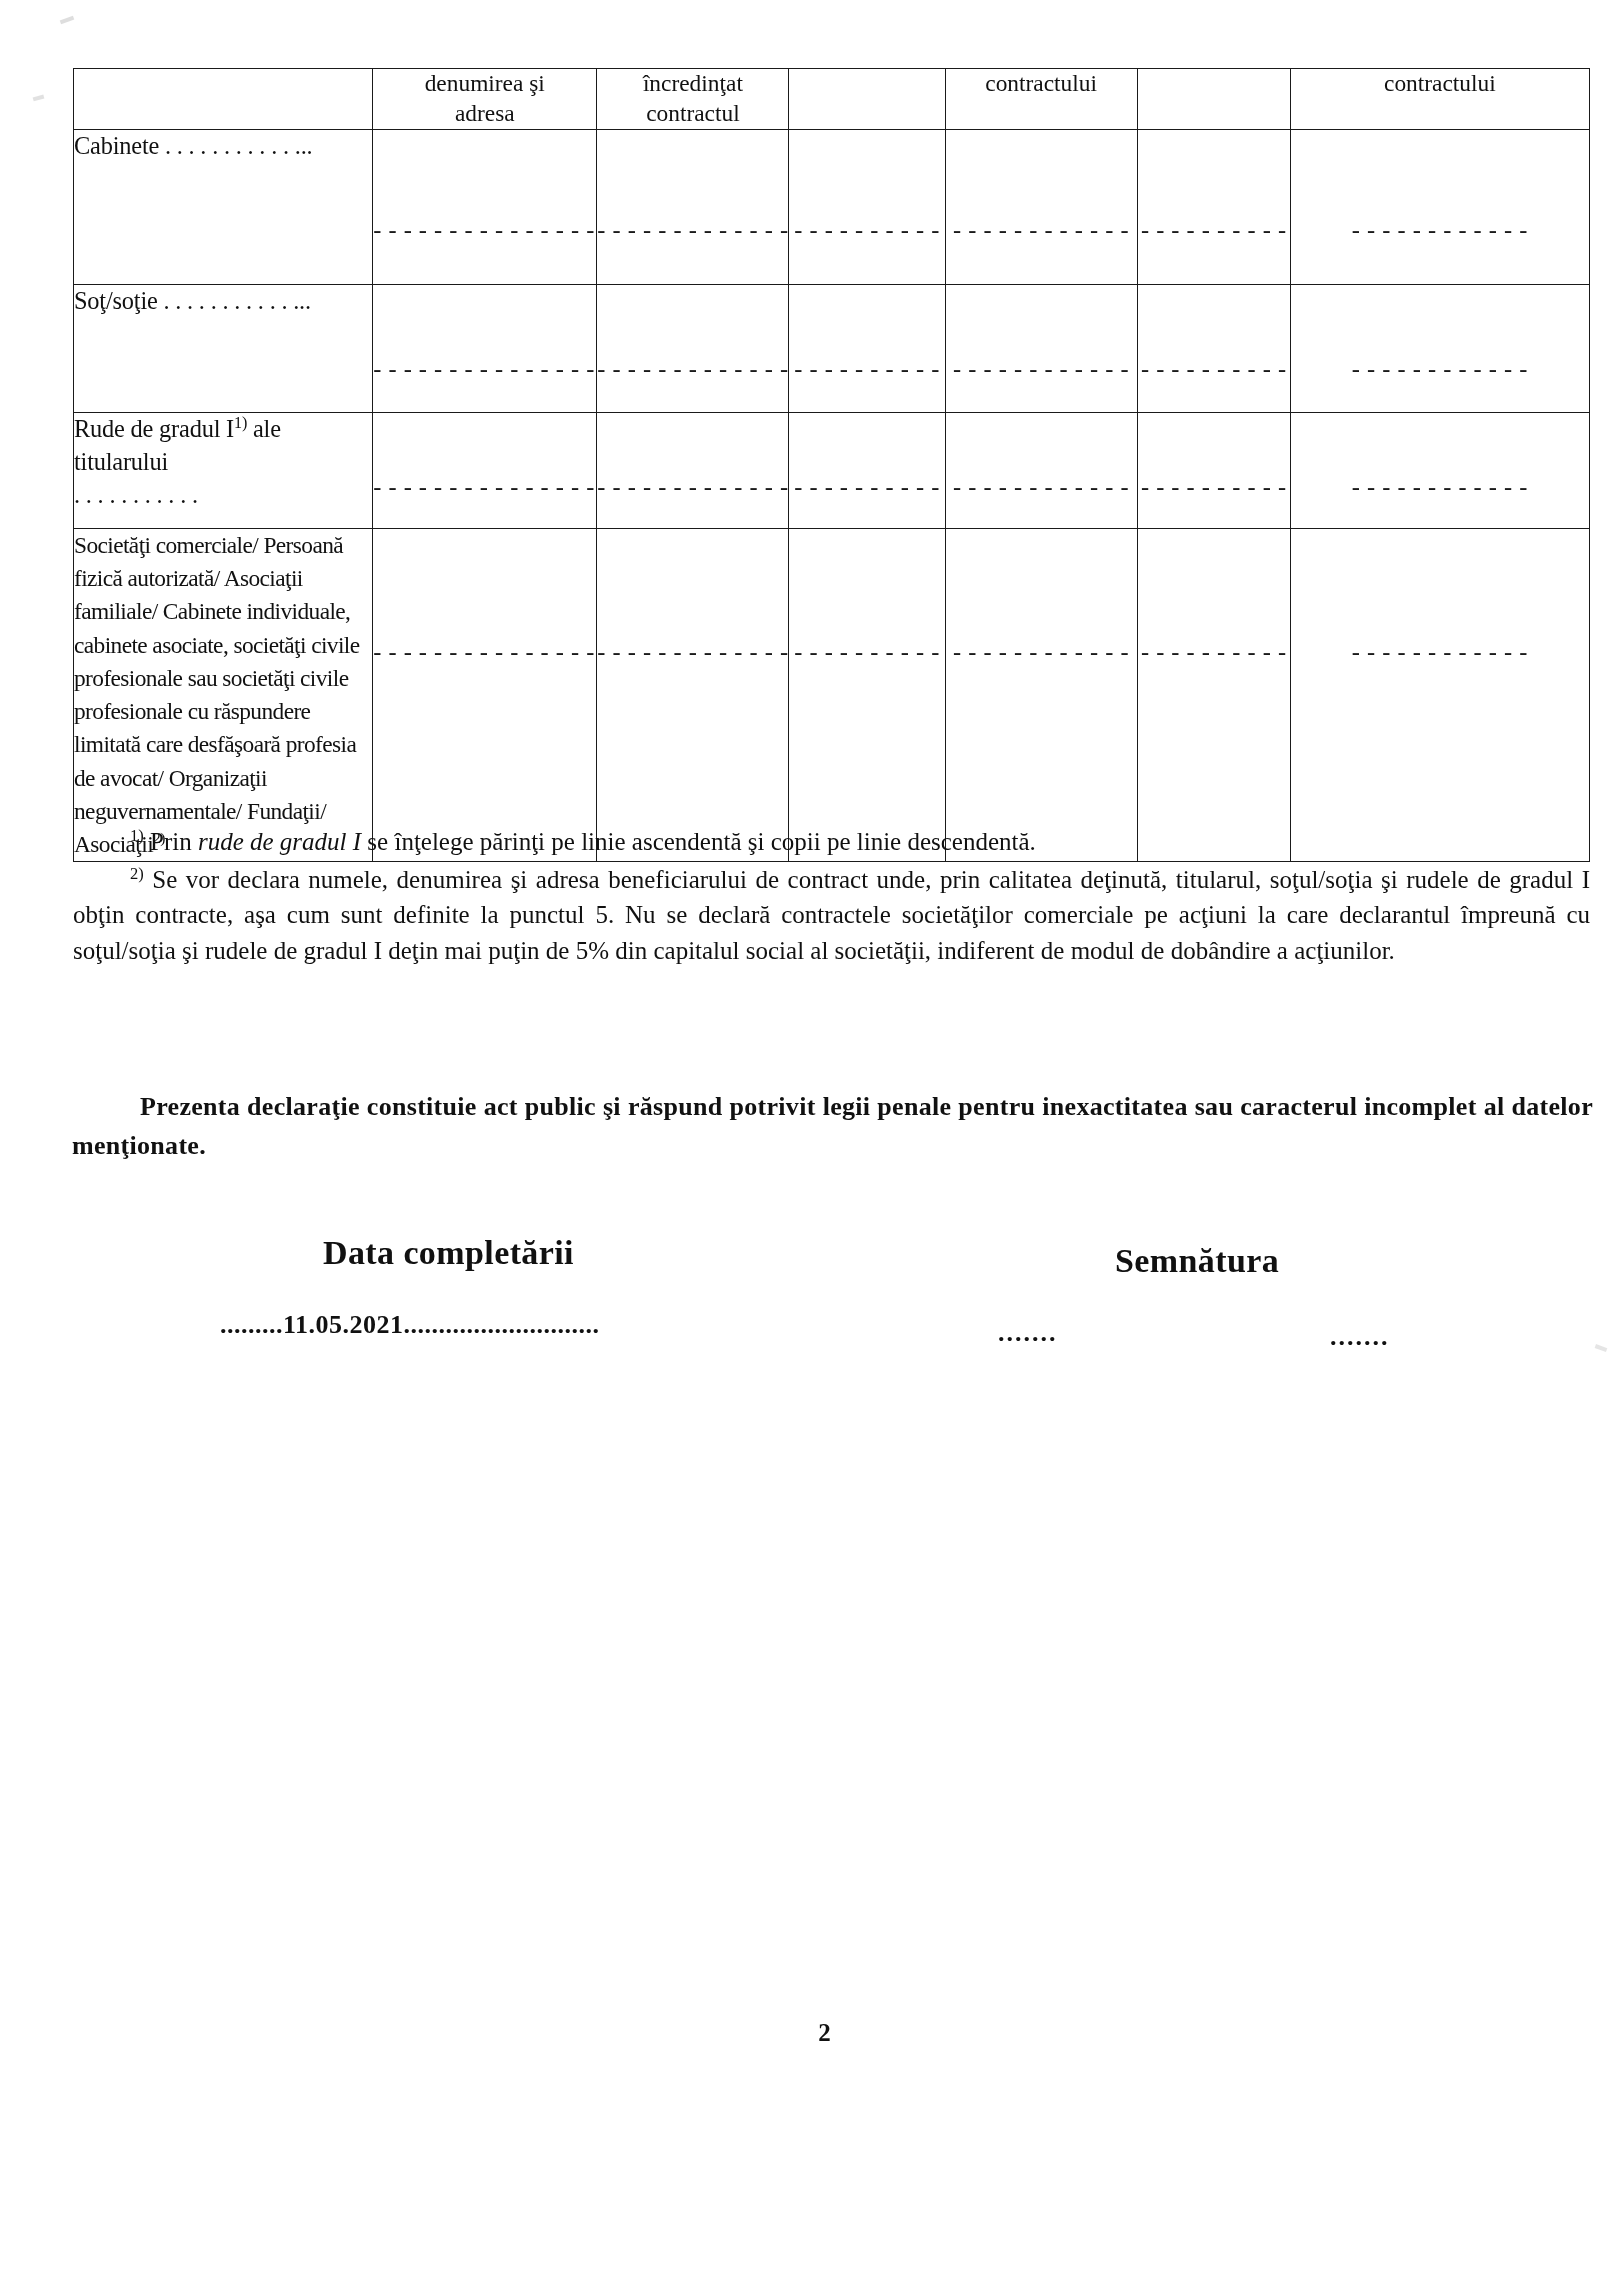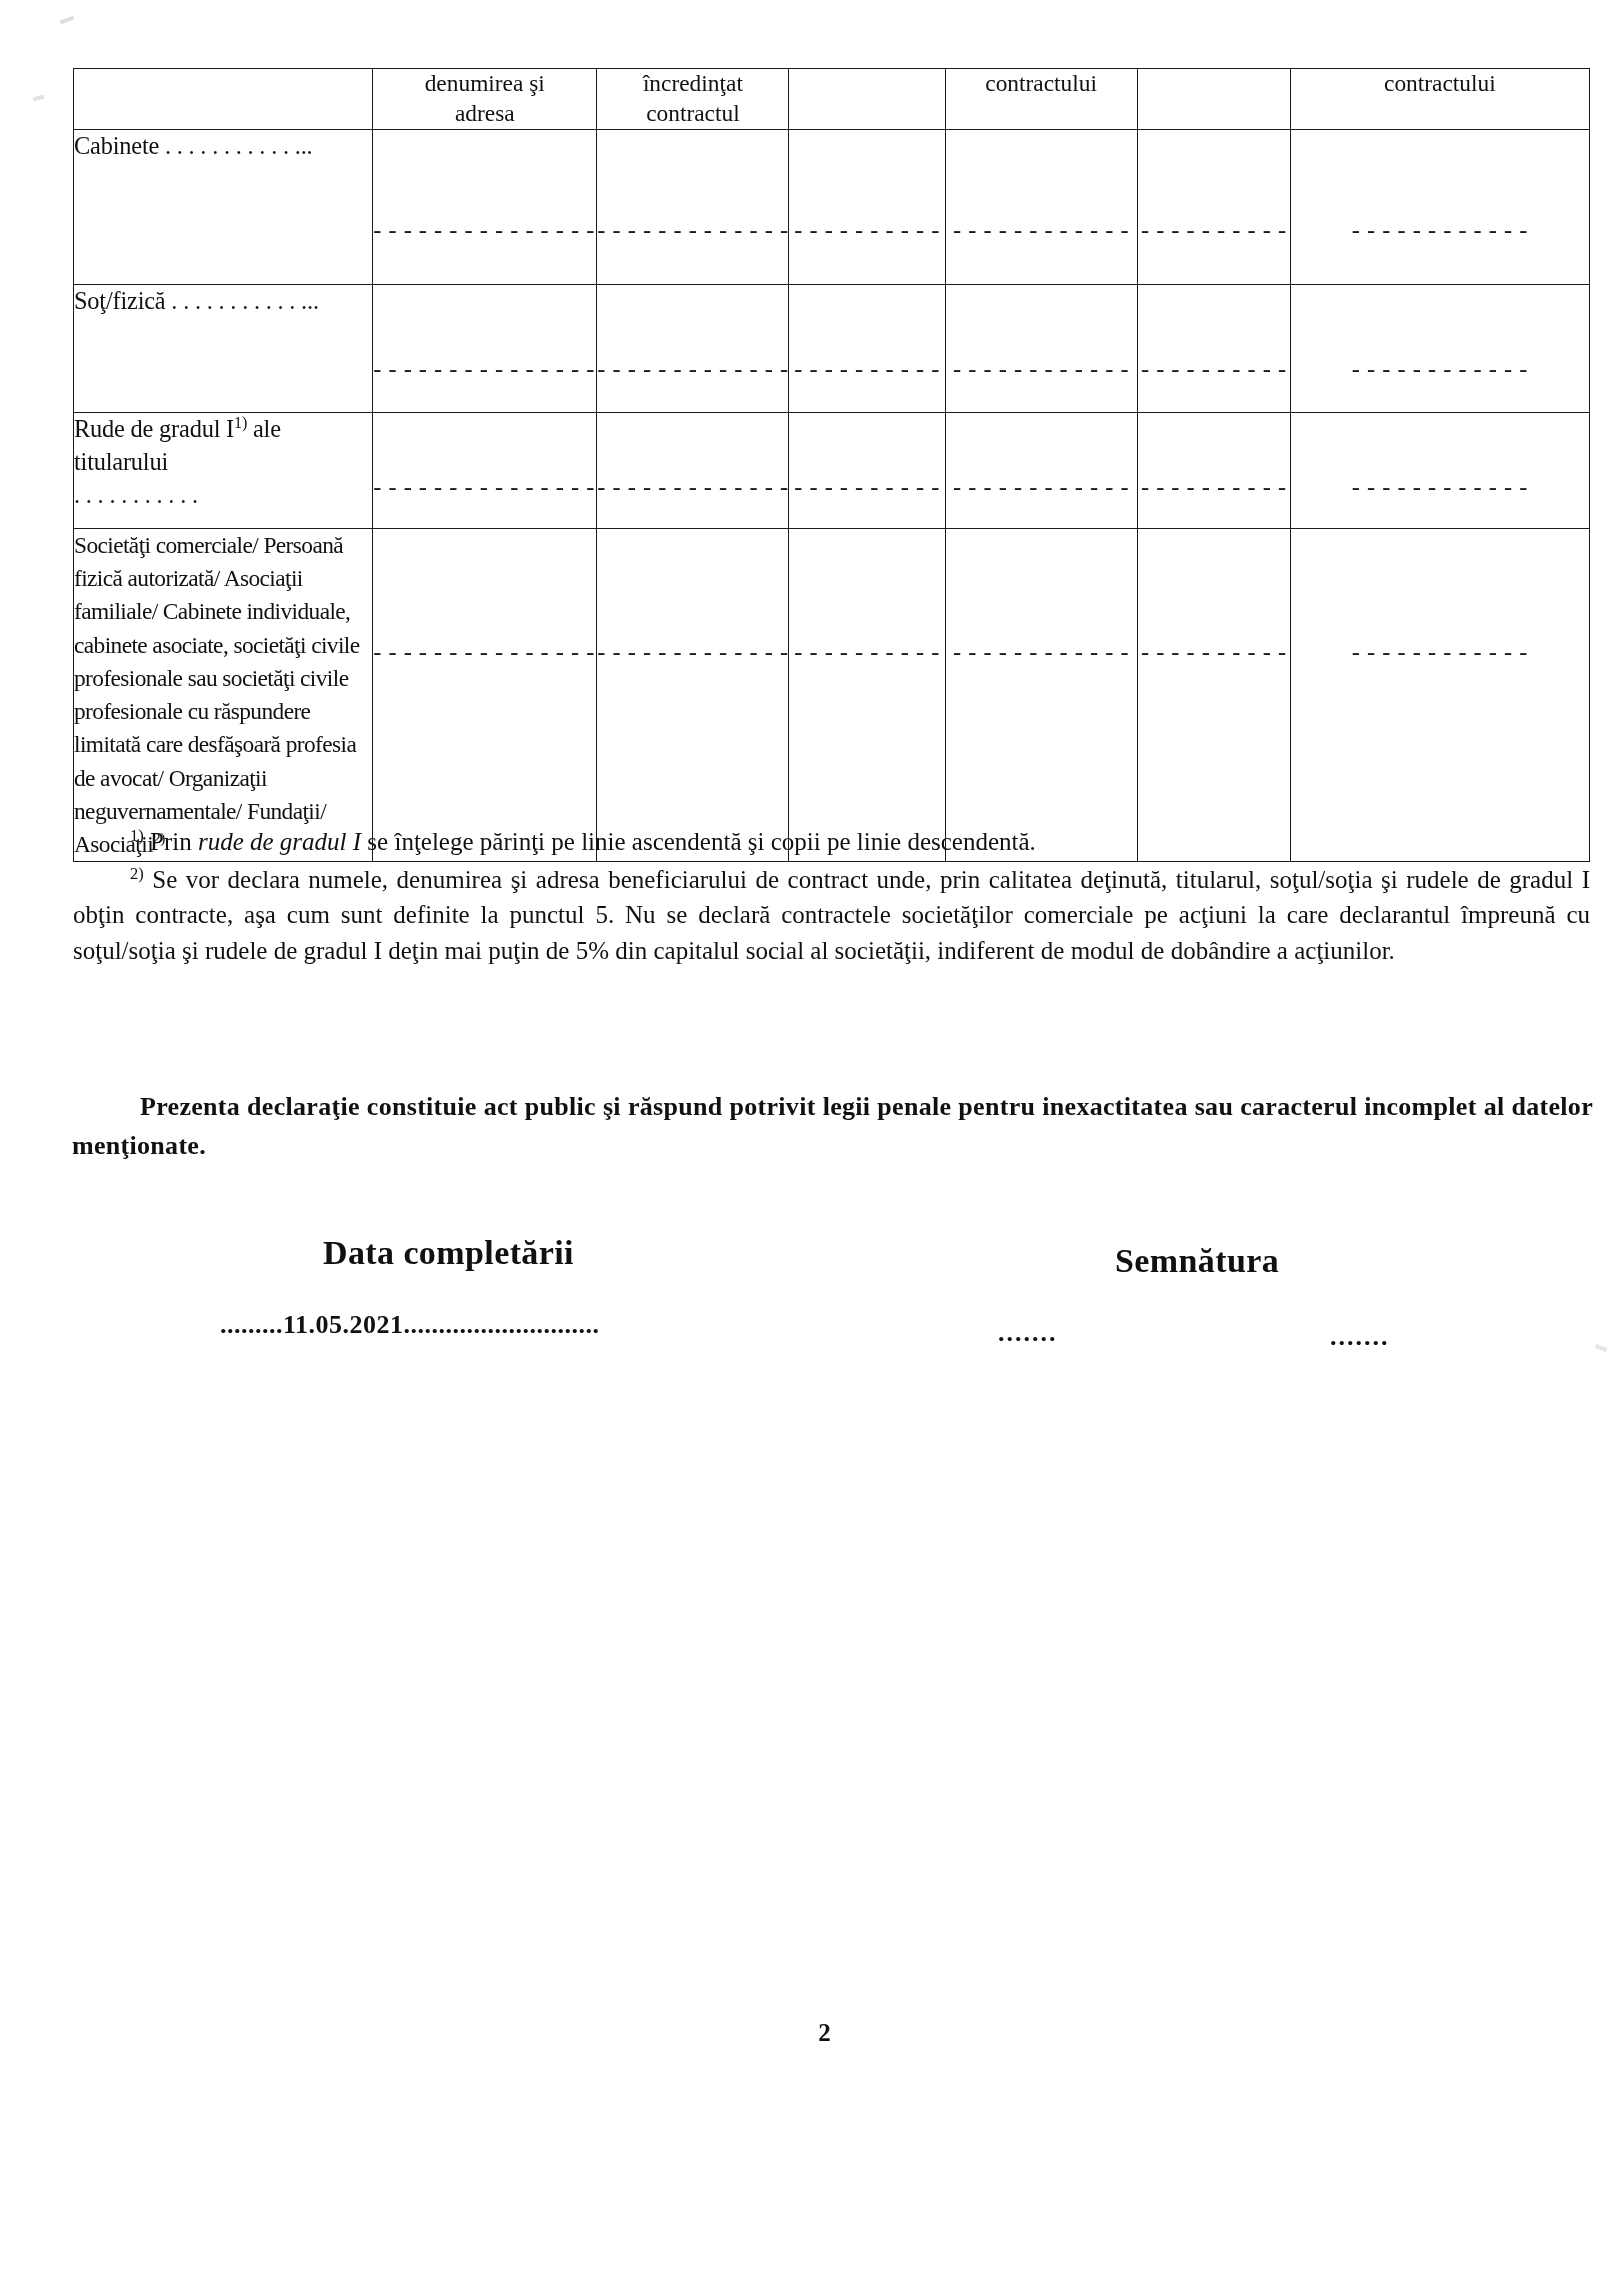--- a/index.html
+++ b/index.html
@@ -203,21 +203,21 @@
             </td>
           <td class="dash-cell">
               <span class="dashes dash-pad-1">- - - - - - - - - -</span>
             </td>
           <td class="dash-cell">
               <span class="dashes dash-pad-1">- - - - - - - - - - - -</span>
             </td>
         </tr>
 
         <tr>
-          <td class="rowlabel" style="height:127px;">Soţ/fizică . . . . . . . . . . . ...</td>
+          <td class="rowlabel" style="height:127px;">Soţ/soţie . . . . . . . . . . . ...</td>
           <td class="dash-cell">
               <span class="dashes dash-pad-2">- - - - - - - - - - - - - - - - - -</span>
             </td>
           <td class="dash-cell">
               <span class="dashes dash-pad-2">- - - - - - - - - - - - - -</span>
             </td>
           <td class="dash-cell">
               <span class="dashes dash-pad-2">- - - - - - - - - -</span>
             </td>
           <td class="dash-cell">

